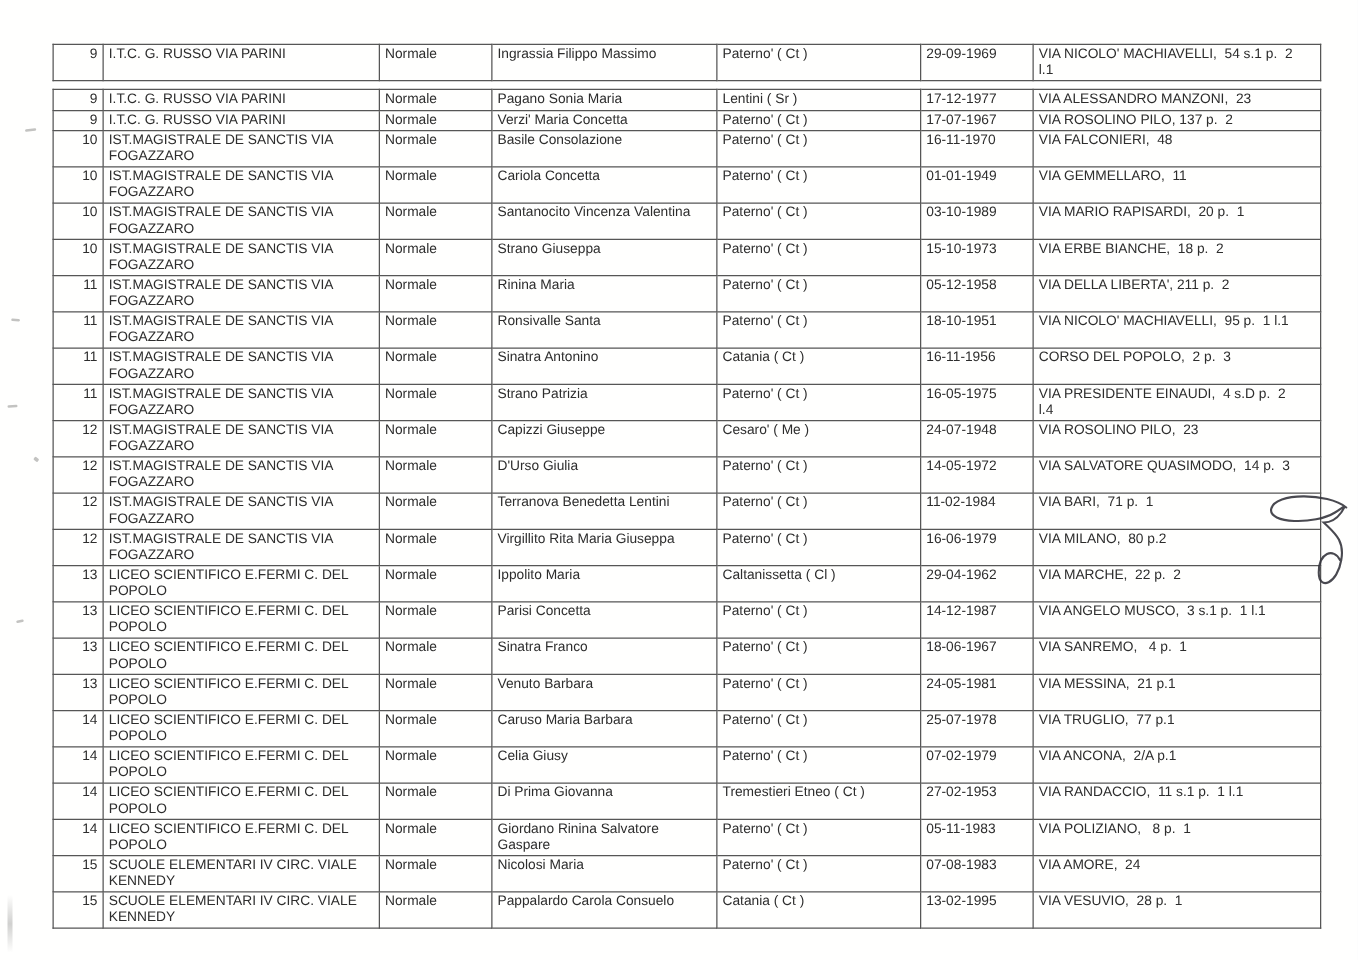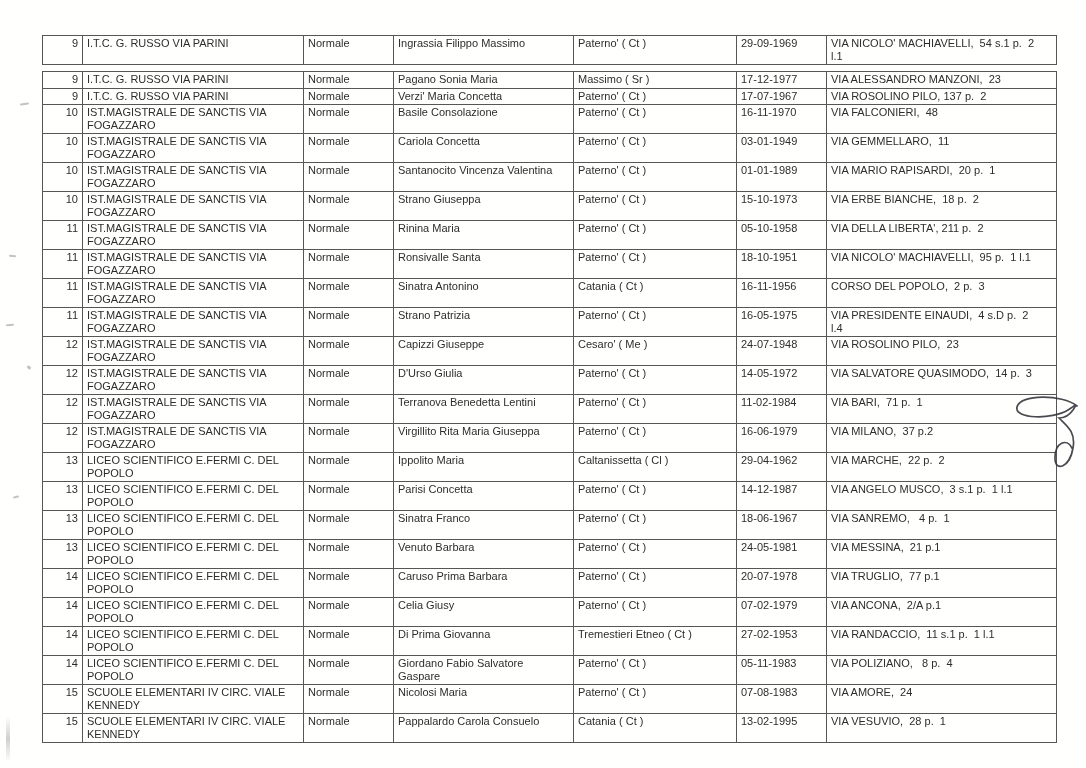--- a/index.html
+++ b/index.html
@@ -115,21 +115,21 @@
           <col style="width:163px">
           <col style="width:90px">
           <col style="width:230px">
       </colgroup>
       <tbody id="tbody-b">
           <tr>
       <td class="c-num">9</td>
       <td class="c-school">I.T.C. G. RUSSO VIA PARINI</td>
       <td class="c-type">Normale</td>
       <td class="c-name">Pagano Sonia Maria</td>
-      <td class="c-place">Massimo ( Sr )</td>
+      <td class="c-place">Lentini ( Sr )</td>
       <td class="c-date">17-12-1977</td>
       <td class="c-addr">VIA ALESSANDRO MANZONI,  23</td>
     </tr>
           <tr>
       <td class="c-num">9</td>
       <td class="c-school">I.T.C. G. RUSSO VIA PARINI</td>
       <td class="c-type">Normale</td>
       <td class="c-name">Verzi' Maria Concetta</td>
       <td class="c-place">Paterno' ( Ct )</td>
       <td class="c-date">17-07-1967</td>
@@ -143,48 +143,48 @@
       <td class="c-place">Paterno' ( Ct )</td>
       <td class="c-date">16-11-1970</td>
       <td class="c-addr">VIA FALCONIERI,  48</td>
     </tr>
           <tr>
       <td class="c-num">10</td>
       <td class="c-school">IST.MAGISTRALE DE SANCTIS VIA FOGAZZARO</td>
       <td class="c-type">Normale</td>
       <td class="c-name">Cariola Concetta</td>
       <td class="c-place">Paterno' ( Ct )</td>
-      <td class="c-date">03-01-1949</td>
+      <td class="c-date">01-01-1949</td>
       <td class="c-addr">VIA GEMMELLARO,  11</td>
     </tr>
           <tr>
       <td class="c-num">10</td>
       <td class="c-school">IST.MAGISTRALE DE SANCTIS VIA FOGAZZARO</td>
       <td class="c-type">Normale</td>
       <td class="c-name">Santanocito Vincenza Valentina</td>
       <td class="c-place">Paterno' ( Ct )</td>
-      <td class="c-date">01-01-1989</td>
+      <td class="c-date">03-10-1989</td>
       <td class="c-addr">VIA MARIO RAPISARDI,  20 p.  1</td>
     </tr>
           <tr>
       <td class="c-num">10</td>
       <td class="c-school">IST.MAGISTRALE DE SANCTIS VIA FOGAZZARO</td>
       <td class="c-type">Normale</td>
       <td class="c-name">Strano Giuseppa</td>
       <td class="c-place">Paterno' ( Ct )</td>
       <td class="c-date">15-10-1973</td>
       <td class="c-addr">VIA ERBE BIANCHE,  18 p.  2</td>
     </tr>
           <tr>
       <td class="c-num">11</td>
       <td class="c-school">IST.MAGISTRALE DE SANCTIS VIA FOGAZZARO</td>
       <td class="c-type">Normale</td>
       <td class="c-name">Rinina Maria</td>
       <td class="c-place">Paterno' ( Ct )</td>
-      <td class="c-date">05-10-1958</td>
+      <td class="c-date">05-12-1958</td>
       <td class="c-addr">VIA DELLA LIBERTA', 211 p.  2</td>
     </tr>
           <tr>
       <td class="c-num">11</td>
       <td class="c-school">IST.MAGISTRALE DE SANCTIS VIA FOGAZZARO</td>
       <td class="c-type">Normale</td>
       <td class="c-name">Ronsivalle Santa</td>
       <td class="c-place">Paterno' ( Ct )</td>
       <td class="c-date">18-10-1951</td>
       <td class="c-addr">VIA NICOLO' MACHIAVELLI,  95 p.  1 l.1</td>
@@ -235,21 +235,21 @@
       <td class="c-date">11-02-1984</td>
       <td class="c-addr">VIA BARI,  71 p.  1</td>
     </tr>
           <tr>
       <td class="c-num">12</td>
       <td class="c-school">IST.MAGISTRALE DE SANCTIS VIA FOGAZZARO</td>
       <td class="c-type">Normale</td>
       <td class="c-name">Virgillito Rita Maria Giuseppa</td>
       <td class="c-place">Paterno' ( Ct )</td>
       <td class="c-date">16-06-1979</td>
-      <td class="c-addr">VIA MILANO,  37 p.2</td>
+      <td class="c-addr">VIA MILANO,  80 p.2</td>
     </tr>
           <tr>
       <td class="c-num">13</td>
       <td class="c-school">LICEO SCIENTIFICO E.FERMI C. DEL POPOLO</td>
       <td class="c-type">Normale</td>
       <td class="c-name">Ippolito Maria</td>
       <td class="c-place">Caltanissetta ( Cl )</td>
       <td class="c-date">29-04-1962</td>
       <td class="c-addr">VIA MARCHE,  22 p.  2</td>
     </tr>
@@ -277,23 +277,23 @@
       <td class="c-type">Normale</td>
       <td class="c-name">Venuto Barbara</td>
       <td class="c-place">Paterno' ( Ct )</td>
       <td class="c-date">24-05-1981</td>
       <td class="c-addr">VIA MESSINA,  21 p.1</td>
     </tr>
           <tr>
       <td class="c-num">14</td>
       <td class="c-school">LICEO SCIENTIFICO E.FERMI C. DEL POPOLO</td>
       <td class="c-type">Normale</td>
-      <td class="c-name">Caruso Prima Barbara</td>
-      <td class="c-place">Paterno' ( Ct )</td>
-      <td class="c-date">20-07-1978</td>
+      <td class="c-name">Caruso Maria Barbara</td>
+      <td class="c-place">Paterno' ( Ct )</td>
+      <td class="c-date">25-07-1978</td>
       <td class="c-addr">VIA TRUGLIO,  77 p.1</td>
     </tr>
           <tr>
       <td class="c-num">14</td>
       <td class="c-school">LICEO SCIENTIFICO E.FERMI C. DEL POPOLO</td>
       <td class="c-type">Normale</td>
       <td class="c-name">Celia Giusy</td>
       <td class="c-place">Paterno' ( Ct )</td>
       <td class="c-date">07-02-1979</td>
       <td class="c-addr">VIA ANCONA,  2/A p.1</td>
@@ -304,25 +304,25 @@
       <td class="c-type">Normale</td>
       <td class="c-name">Di Prima Giovanna</td>
       <td class="c-place">Tremestieri Etneo ( Ct )</td>
       <td class="c-date">27-02-1953</td>
       <td class="c-addr">VIA RANDACCIO,  11 s.1 p.  1 l.1</td>
     </tr>
           <tr>
       <td class="c-num">14</td>
       <td class="c-school">LICEO SCIENTIFICO E.FERMI C. DEL POPOLO</td>
       <td class="c-type">Normale</td>
-      <td class="c-name">Giordano Fabio Salvatore
+      <td class="c-name">Giordano Rinina Salvatore
 Gaspare</td>
       <td class="c-place">Paterno' ( Ct )</td>
       <td class="c-date">05-11-1983</td>
-      <td class="c-addr">VIA POLIZIANO,   8 p.  4</td>
+      <td class="c-addr">VIA POLIZIANO,   8 p.  1</td>
     </tr>
           <tr>
       <td class="c-num">15</td>
       <td class="c-school">SCUOLE ELEMENTARI IV CIRC. VIALE KENNEDY</td>
       <td class="c-type">Normale</td>
       <td class="c-name">Nicolosi Maria</td>
       <td class="c-place">Paterno' ( Ct )</td>
       <td class="c-date">07-08-1983</td>
       <td class="c-addr">VIA AMORE,  24</td>
     </tr>

